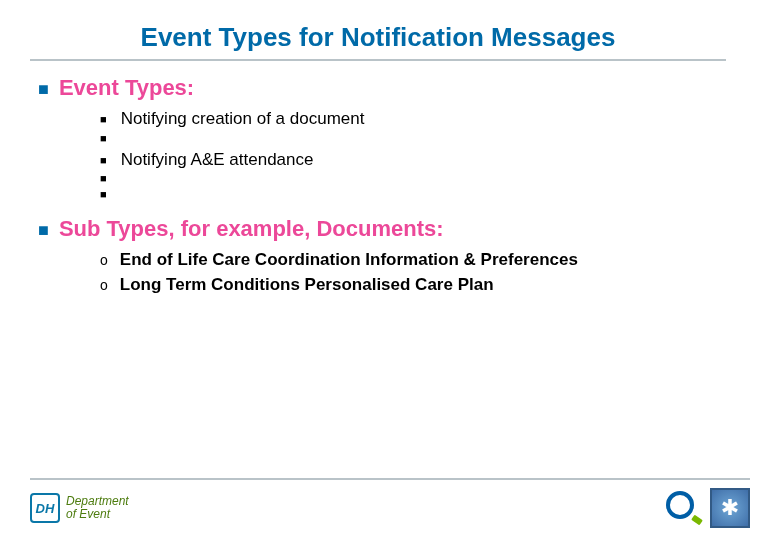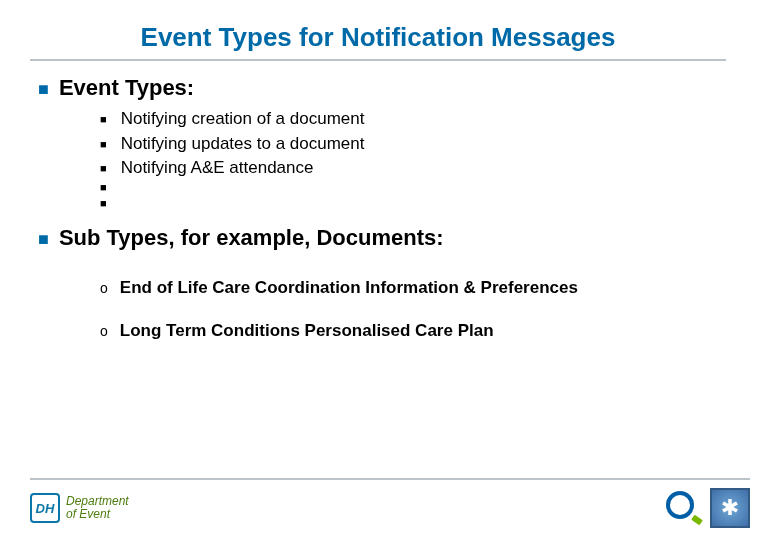--- a/index.html
+++ b/index.html
@@ -39,21 +39,21 @@
     margin-top: 10px;
     margin-bottom: 6px;
   }
   .section-head .sq {
     color: #006aa8;
     font-size: 18px;
     margin-right: 10px;
     line-height: 1;
   }
   .section-head .txt {
-    color: #000000;
+    color: #ec4899;
     font-size: 22px;
     font-weight: bold;
   }
   ul.inner {
     list-style: none;
     margin-left: 62px;
     margin-top: 6px;
     margin-bottom: 12px;
   }
   ul.inner li {
@@ -63,21 +63,21 @@
     color: #000;
     line-height: 1.45;
   }
   ul.inner li .blt {
     color: #000;
     font-size: 11px;
     margin-right: 14px;
     position: relative;
     top: -1px;
   }
-  ul.inner.bold li .itxt { font-weight: bold; margin-top: 19px; }
+  ul.inner.bold li .itxt { font-weight: bold; }
   ul.inner li .circ {
     font-size: 14px;
     margin-right: 12px;
   }
   .footer {
     position: absolute;
     left: 0;
     bottom: 0;
     width: 780px;
     height: 62px;
@@ -169,21 +169,20 @@
       <span class="sq">■</span>
       <span class="txt">Event Types:</span>
     </div>
     <ul class="inner">
       <li>
           <span class="blt">■</span>
           <span class="itxt">Notifying creation of a document</span>
         </li>
       <li>
           <span class="blt">■</span>
-          <span class="itxt">Notifying updates to a document</span>
         </li>
       <li>
           <span class="blt">■</span>
           <span class="itxt">Notifying A&amp;E attendance</span>
         </li>
       <li>
           <span class="blt">■</span>
         </li>
       <li>
           <span class="blt">■</span>

